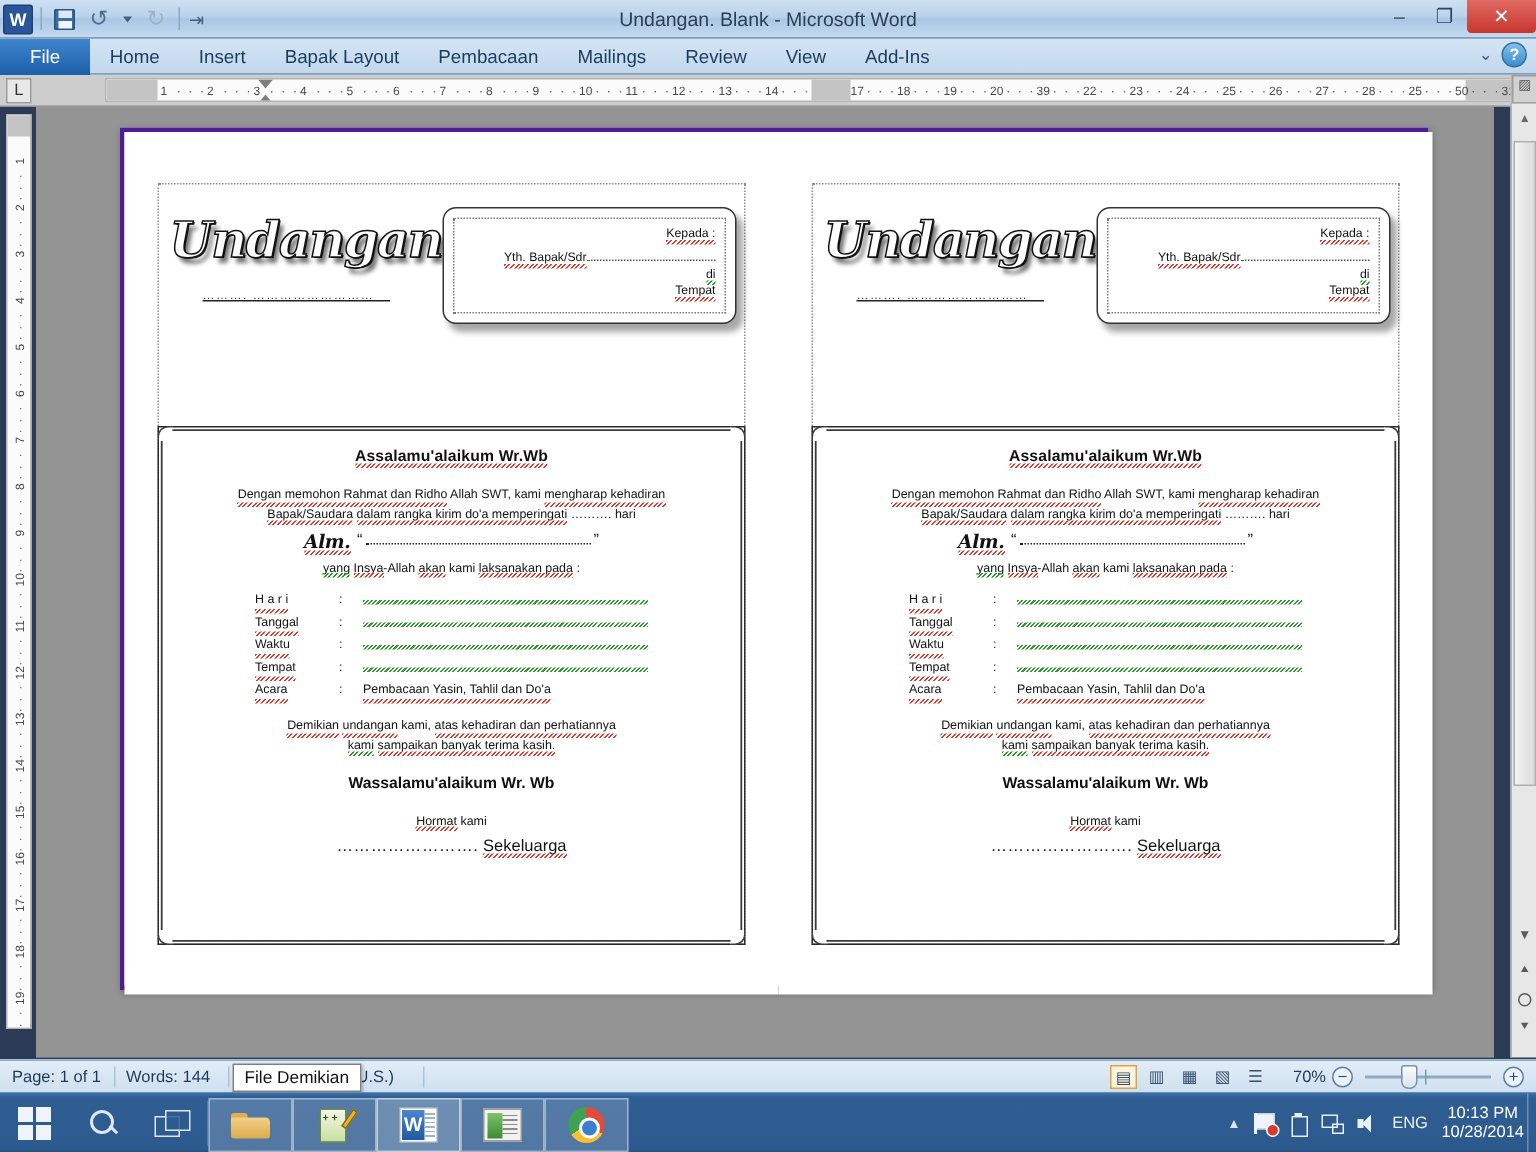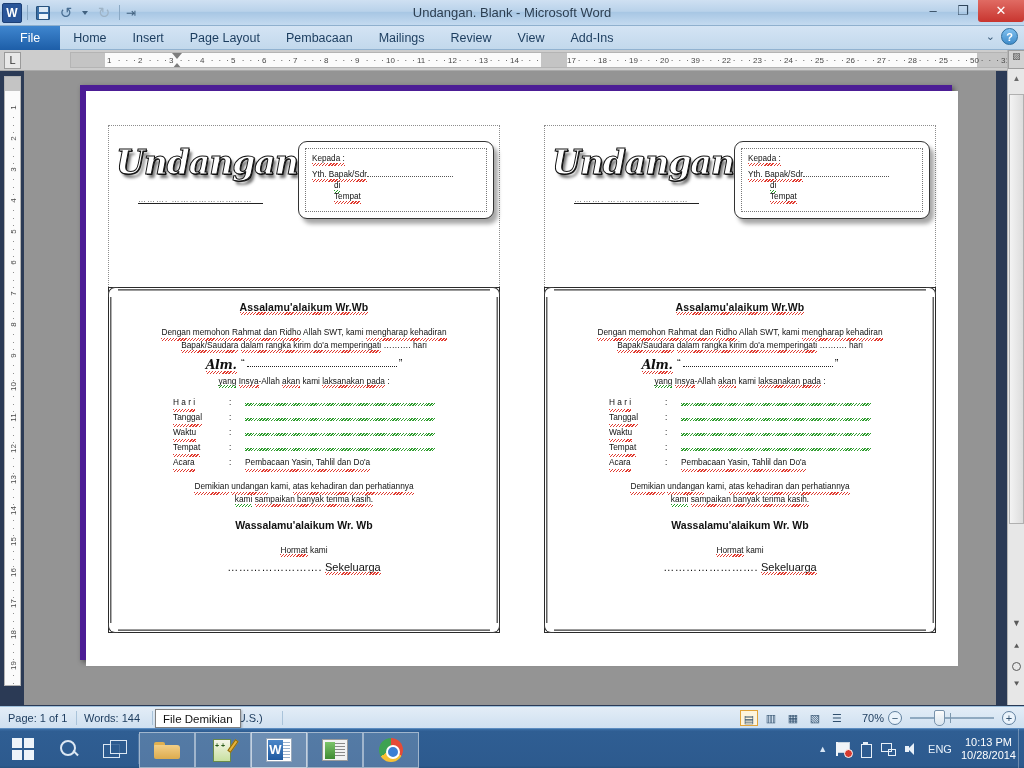--- a/index.html
+++ b/index.html
@@ -124,21 +124,21 @@
     position: absolute; left: 24px; top: 71px; width: 972px; height: 634px;
     background: #8b8b8b;
     background: #9a9a9a;
     overflow: hidden;
   }
   .canvas-inner { position: absolute; left: 0; top: 0; width: 972px; height: 634px; background: #949494; }
 
   .pagewrap {
     position: absolute; left: 56px; top: 14px; width: 872px; height: 575px;
     background: #ffffff; box-shadow: 2px 2px 5px rgba(0,0,0,.45);
-    border: 6px solid #4c1d95;
+    border: 3px solid #4c1d95;
   }
   .sheet { position: absolute; top: 0; width: 436px; height: 575px; background: #fff; }
   .sheet.left { left: 0; }
   .sheet.right { left: 436px; }
 
   
   .marginbox {
     position: absolute; left: 22px; top: 34px; width: 392px; height: 508px;
     border: 1px dotted #8d8d8d;
   }
@@ -165,21 +165,21 @@
     letter-spacing: 1px; overflow: hidden; white-space: nowrap;
   }
 
   .kepada-box {
     position: absolute; left: 190px; top: 16px; width: 196px; height: 78px;
     border: 1.3px solid #333; border-radius: 9px; background: #fff;
     box-shadow: 4px 5px 4px rgba(0,0,0,.35);
   }
   .kepada-inner {
     position: absolute; left: 6px; top: 6px; right: 6px; bottom: 6px;
-    border: 1px dotted #777; padding: 4px 6px;
+    border: 1px dotted #777; padding: 4px 6px; text-align: right;
   }
   .kep-line { font-size: 8.2px; color: #111; line-height: 11px; white-space: nowrap; }
   .kep-gap { height: 5px; }
   .kep-indent { padding-left: 22px; }
   .dotrule {
     display: inline-block; border-bottom: 1px dotted #555; height: 7px; vertical-align: baseline;
   }
 
   
   .bodyframe {
@@ -470,21 +470,21 @@
       <div class="wbtn">❐</div>
       <div class="wbtn close">✕</div>
     </div>
   </div>
 
   <div class="ribbon">
     <div class="tabs">
       <div class="tab file">File</div>
       <div class="tab">Home</div>
       <div class="tab">Insert</div>
-      <div class="tab">Page Layout</div>
+      <div class="tab">Bapak Layout</div>
       <div class="tab">Pembacaan</div>
       <div class="tab">Mailings</div>
       <div class="tab">Review</div>
       <div class="tab">View</div>
       <div class="tab">Add-Ins</div>
     </div>
     <div class="ribbon-right">
       <div class="chev">⌄</div>
       <div class="helpq">?</div>
     </div>

